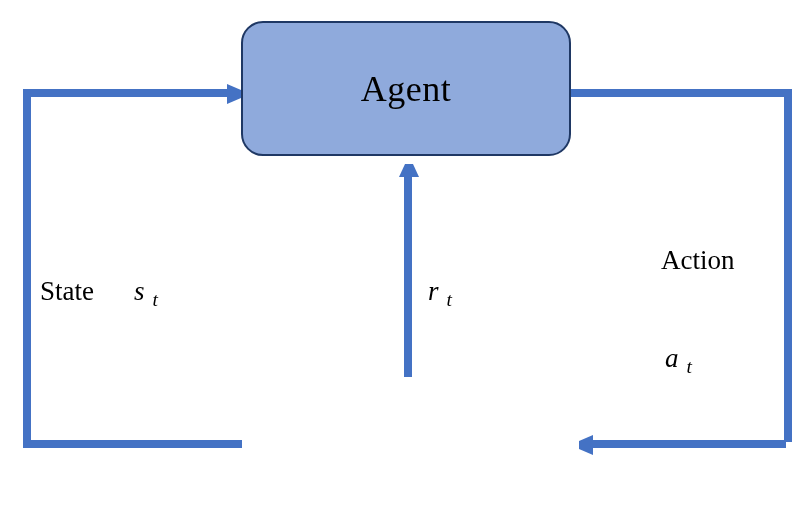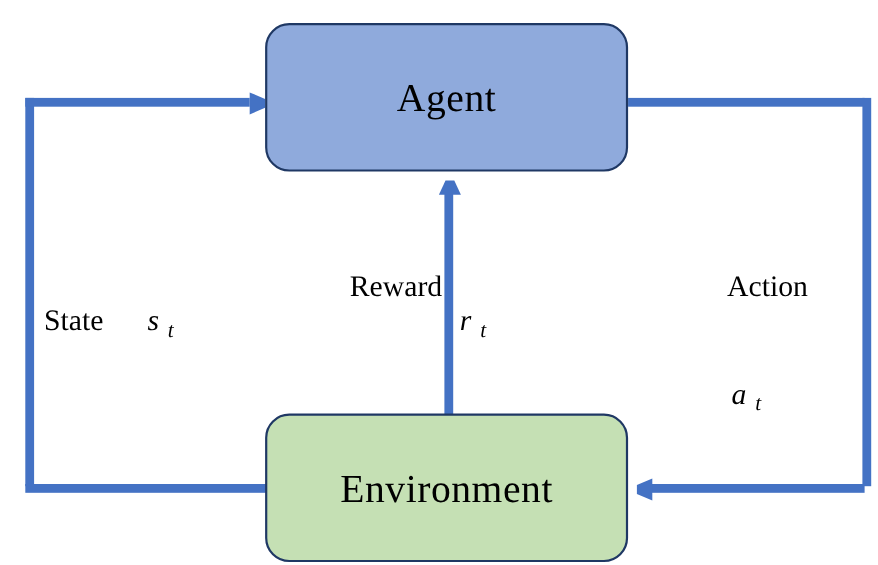--- a/index.html
+++ b/index.html
@@ -93,33 +93,27 @@
   <div class="line" style="left:776px; top:81px; width:2px; height:353px;"></div>
   <div class="line" style="left:577px; top:432px; width:201px; height:2px;"></div>
   <div class="arrowhead left" style="left:563px; top:427px;"></div>
 
   <div class="line" style="left:396px; top:159px; width:2px; height:210px;"></div>
   <div class="arrowhead up" style="left:391px; top:148px;"></div>
 
   <div class="box agent-box">
     <span class="box-label">Agent</span>
   </div>
-  <div class="box environment-box">
-    <span class="box-label">Environment</span>
-  </div>
 
   <div class="edge-label" style="left:24px;">
     <span>State</span>
     <span class="math"><span>s</span><sub>t</sub></span>
   </div>
 
-  <div class="edge-label" style="left:302px;">
-    <span>Reward</span>
-  </div>
-  <div class="edge-label" style="left:398px;">
+  <div class="edge-label" style="left:408px;">
     <span class="math"><span>r</span><sub>t</sub></span>
   </div>
 
   <div class="edge-label" style="left:645px;flex-direction:column;">
     <span>Action</span>
     <span class="math"><span>a</span><sub>t</sub></span>
   </div>
 
 </div>
 

